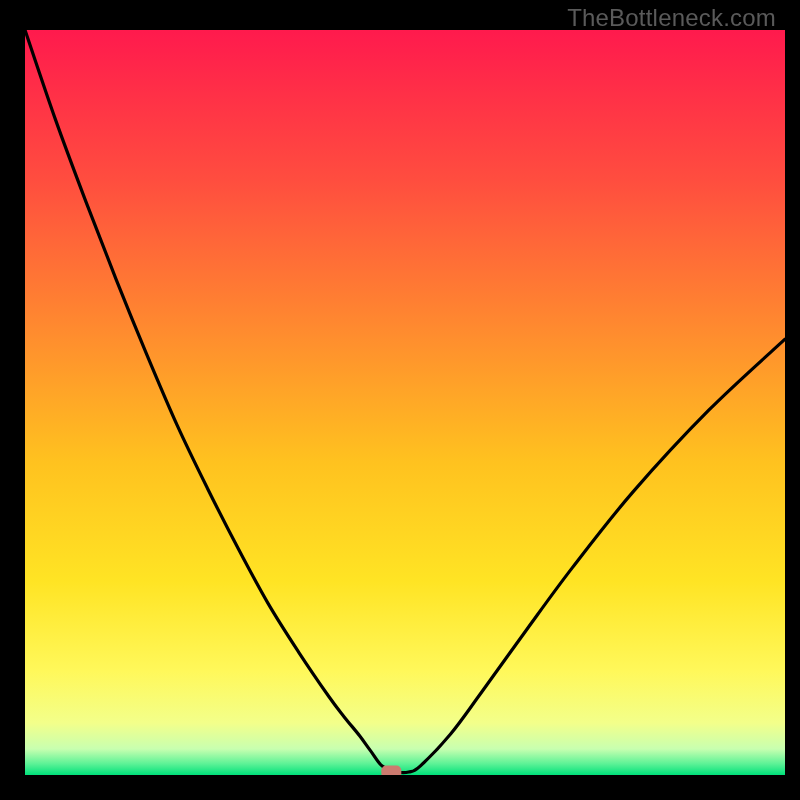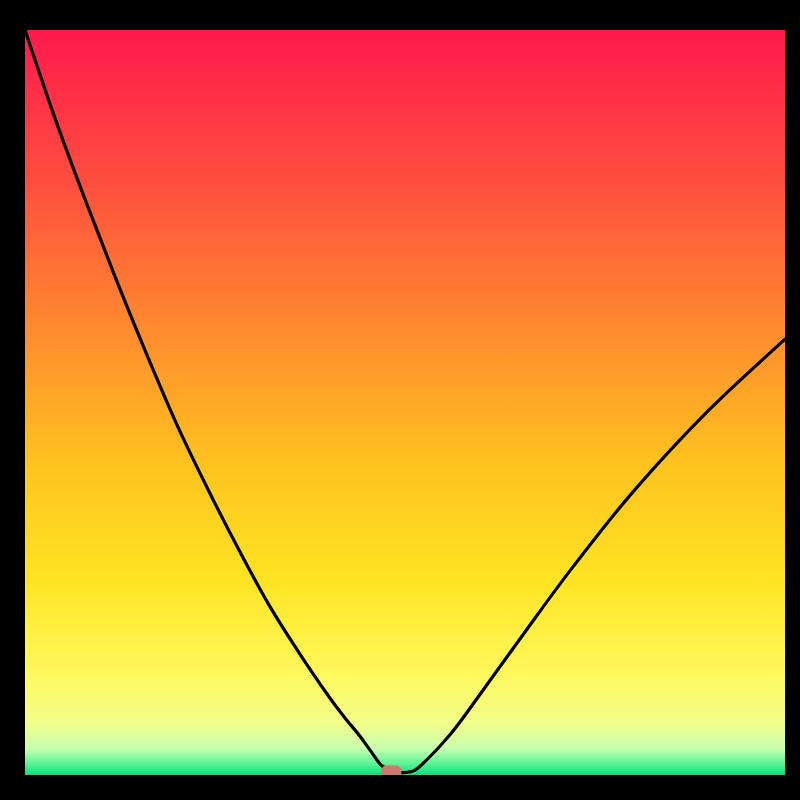--- a/index.html
+++ b/index.html
@@ -33,20 +33,21 @@
     color: #5a5a5a;
     font-size: 24px;
     font-weight: 500;
     letter-spacing: 0.2px;
   }
 </style>
 </head>
 <body>
 
 <div class="frame">
+  <div class="watermark">TheBottleneck.com</div>
   <svg class="plot" viewBox="0 0 760 745" preserveAspectRatio="none">
     <defs>
       <linearGradient id="bg-grad" x1="0" y1="0" x2="0" y2="1">
           <stop offset="0.00%" stop-color="#ff1a4d"></stop>
           <stop offset="20.00%" stop-color="#ff4d3f"></stop>
           <stop offset="40.00%" stop-color="#ff8a2f"></stop>
           <stop offset="58.00%" stop-color="#ffc21f"></stop>
           <stop offset="74.00%" stop-color="#ffe424"></stop>
           <stop offset="86.00%" stop-color="#fff85a"></stop>
           <stop offset="93.00%" stop-color="#f3ff8a"></stop>

